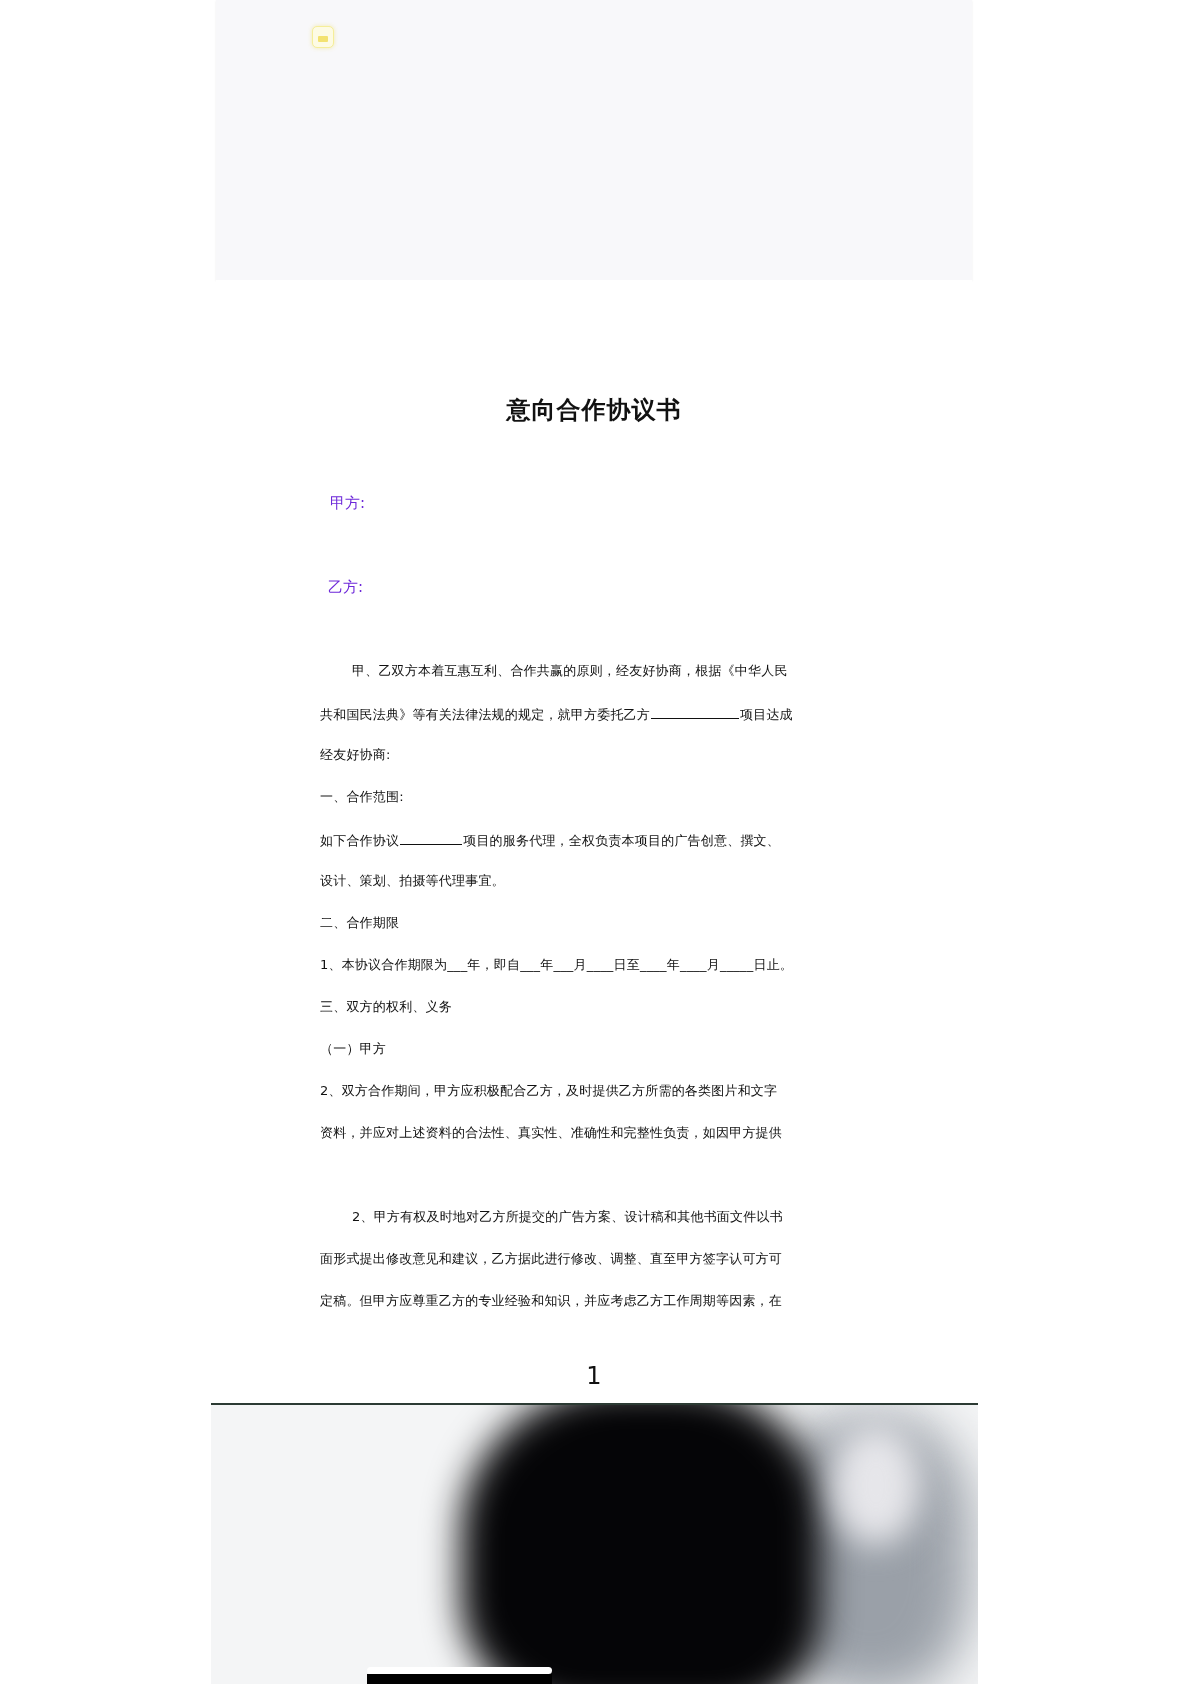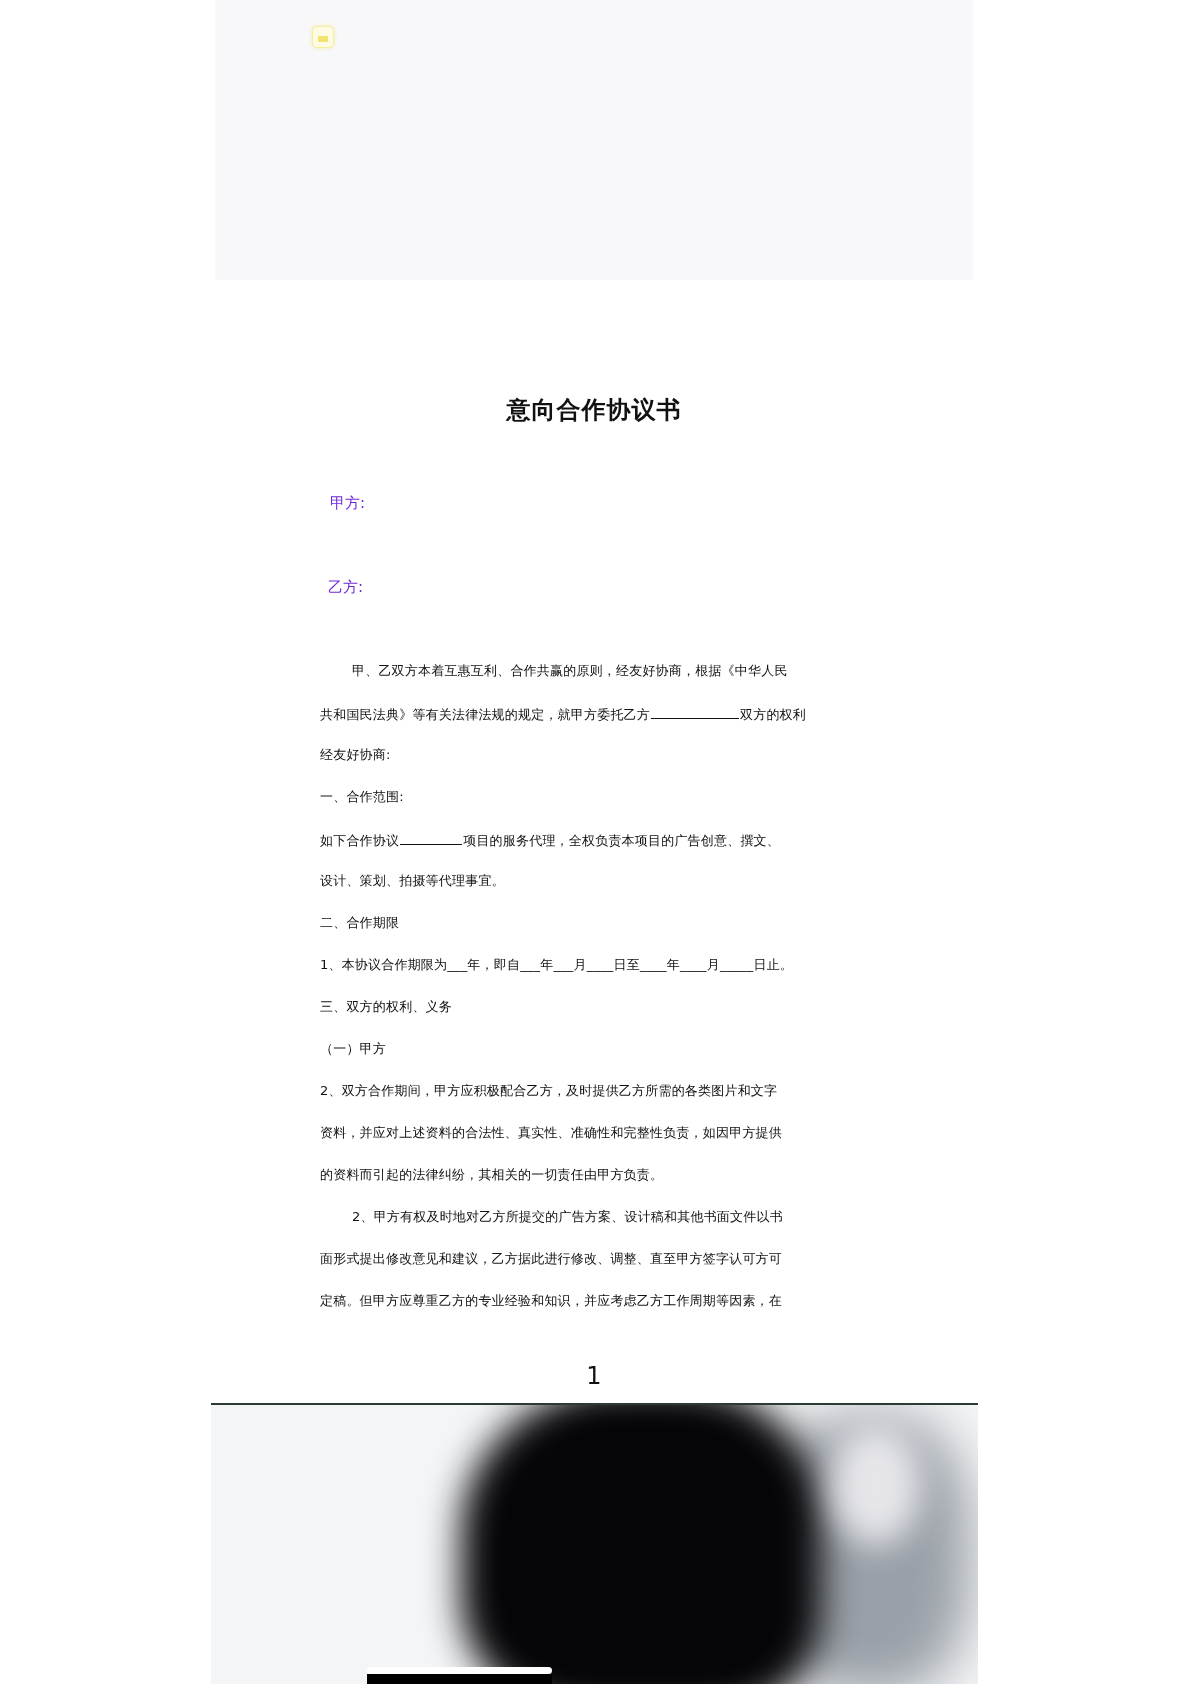--- a/index.html
+++ b/index.html
@@ -102,21 +102,21 @@
   <div class="page">
     <div class="title">意向合作协议书</div>
 
     <div class="label" style="left:114px; top:214px;">甲方:</div>
     <div class="label" style="left:112px; top:298px;text-align:center;">乙方:</div>
 
     <div class="line indent" style="top:382px;">
       <span>甲、乙双方本着互惠互利、合作共赢的原则，经友好协商，根据《中华人民</span>
     </div>
     <div class="line" style="top:424px;">
-      <span>共和国民法典》等有关法律法规的规定，就甲方委托乙方</span><span class="blank" style="width:88px;"></span><span>双方的权利</span>
+      <span>共和国民法典》等有关法律法规的规定，就甲方委托乙方</span><span class="blank" style="width:88px;"></span><span>项目达成</span>
     </div>
     <div class="line" style="top:466px;">
       <span>经友好协商:</span>
     </div>
     <div class="line" style="top:508px;">
       <span>一、合作范围:</span>
     </div>
     <div class="line" style="top:550px;">
       <span>如下合作协议</span><span class="blank" style="width:62px;"></span><span>项目的服务代理，全权负责本项目的广告创意、撰文、</span>
     </div>
@@ -134,23 +134,20 @@
     </div>
     <div class="line" style="top:718px;">
       <span>三、双方的权利、义务</span>
     </div>
     <div class="line" style="top:802px;">
       <span>2、双方合作期间，甲方应积极配合乙方，及时提供乙方所需的各类图片和文字</span>
     </div>
     <div class="line" style="top:844px;">
       <span>资料，并应对上述资料的合法性、真实性、准确性和完整性负责，如因甲方提供</span>
     </div>
-    <div class="line" style="top:886px;">
-      <span>的资料而引起的法律纠纷，其相关的一切责任由甲方负责。</span>
-    </div>
     <div class="line indent" style="top:928px;">
       <span>2、甲方有权及时地对乙方所提交的广告方案、设计稿和其他书面文件以书</span>
     </div>
     <div class="line" style="top:970px;">
       <span>面形式提出修改意见和建议，乙方据此进行修改、调整、直至甲方签字认可方可</span>
     </div>
     <div class="line" style="top:1012px;">
       <span>定稿。但甲方应尊重乙方的专业经验和知识，并应考虑乙方工作周期等因素，在</span>
     </div>
 

